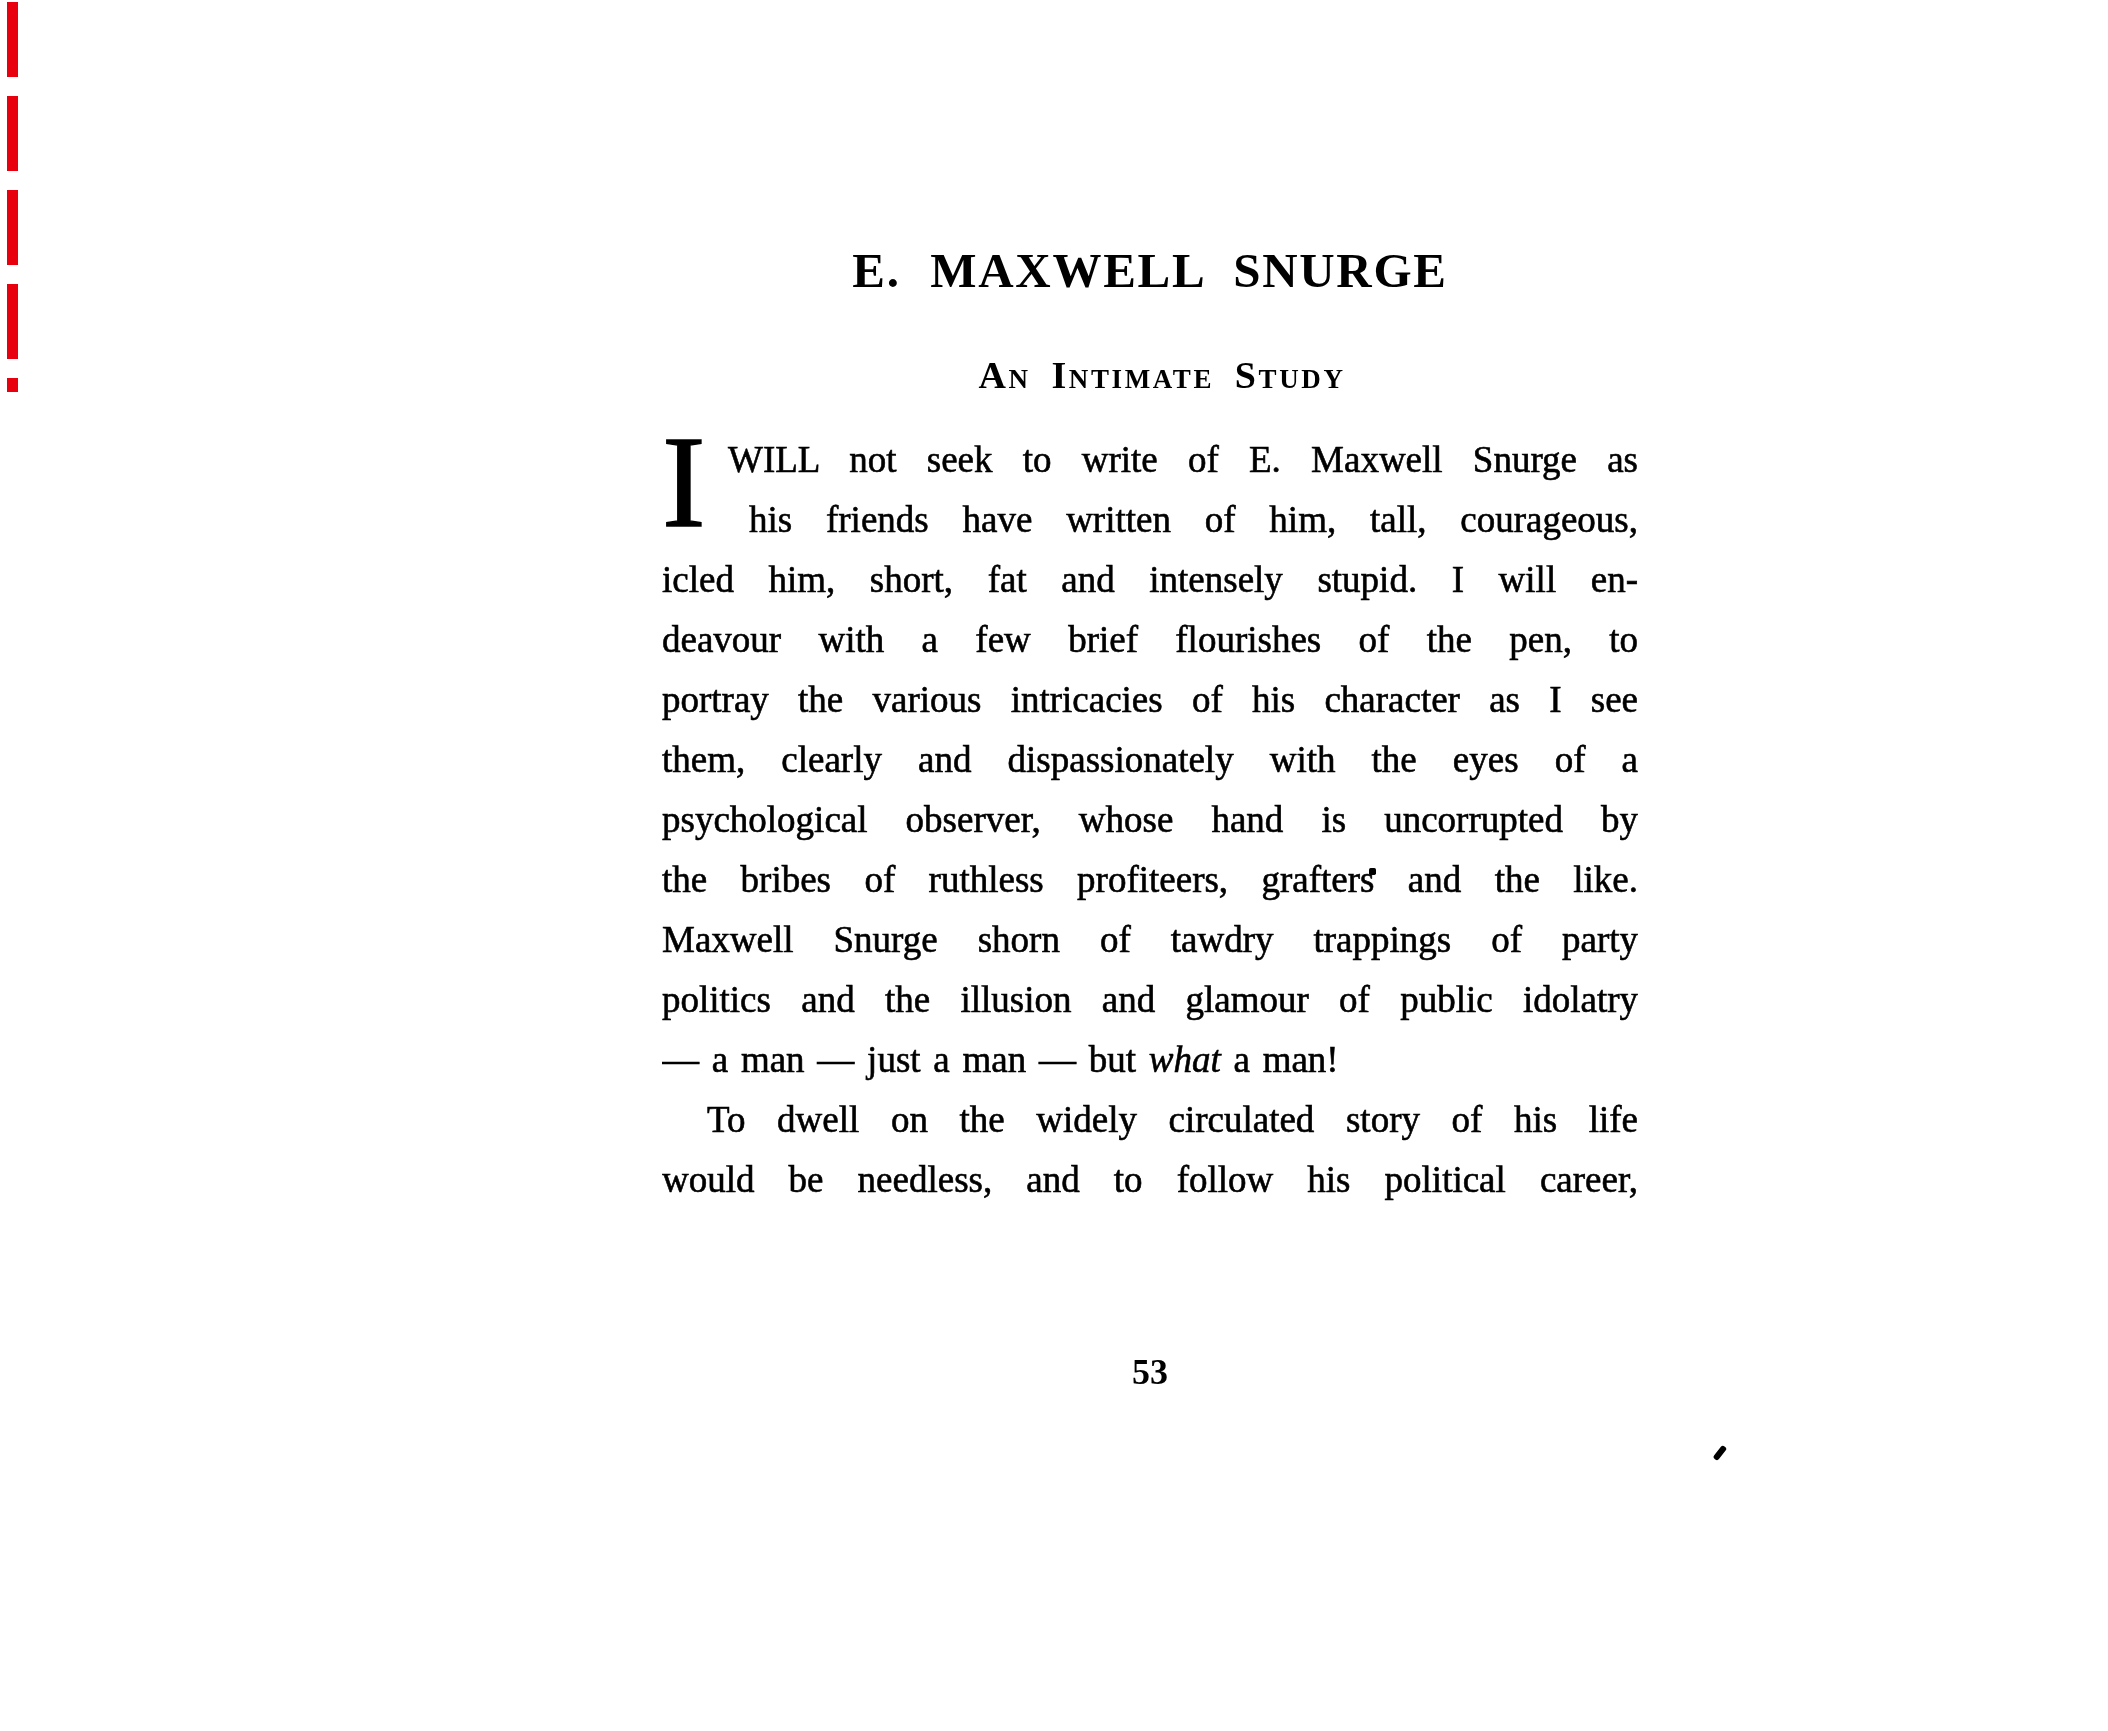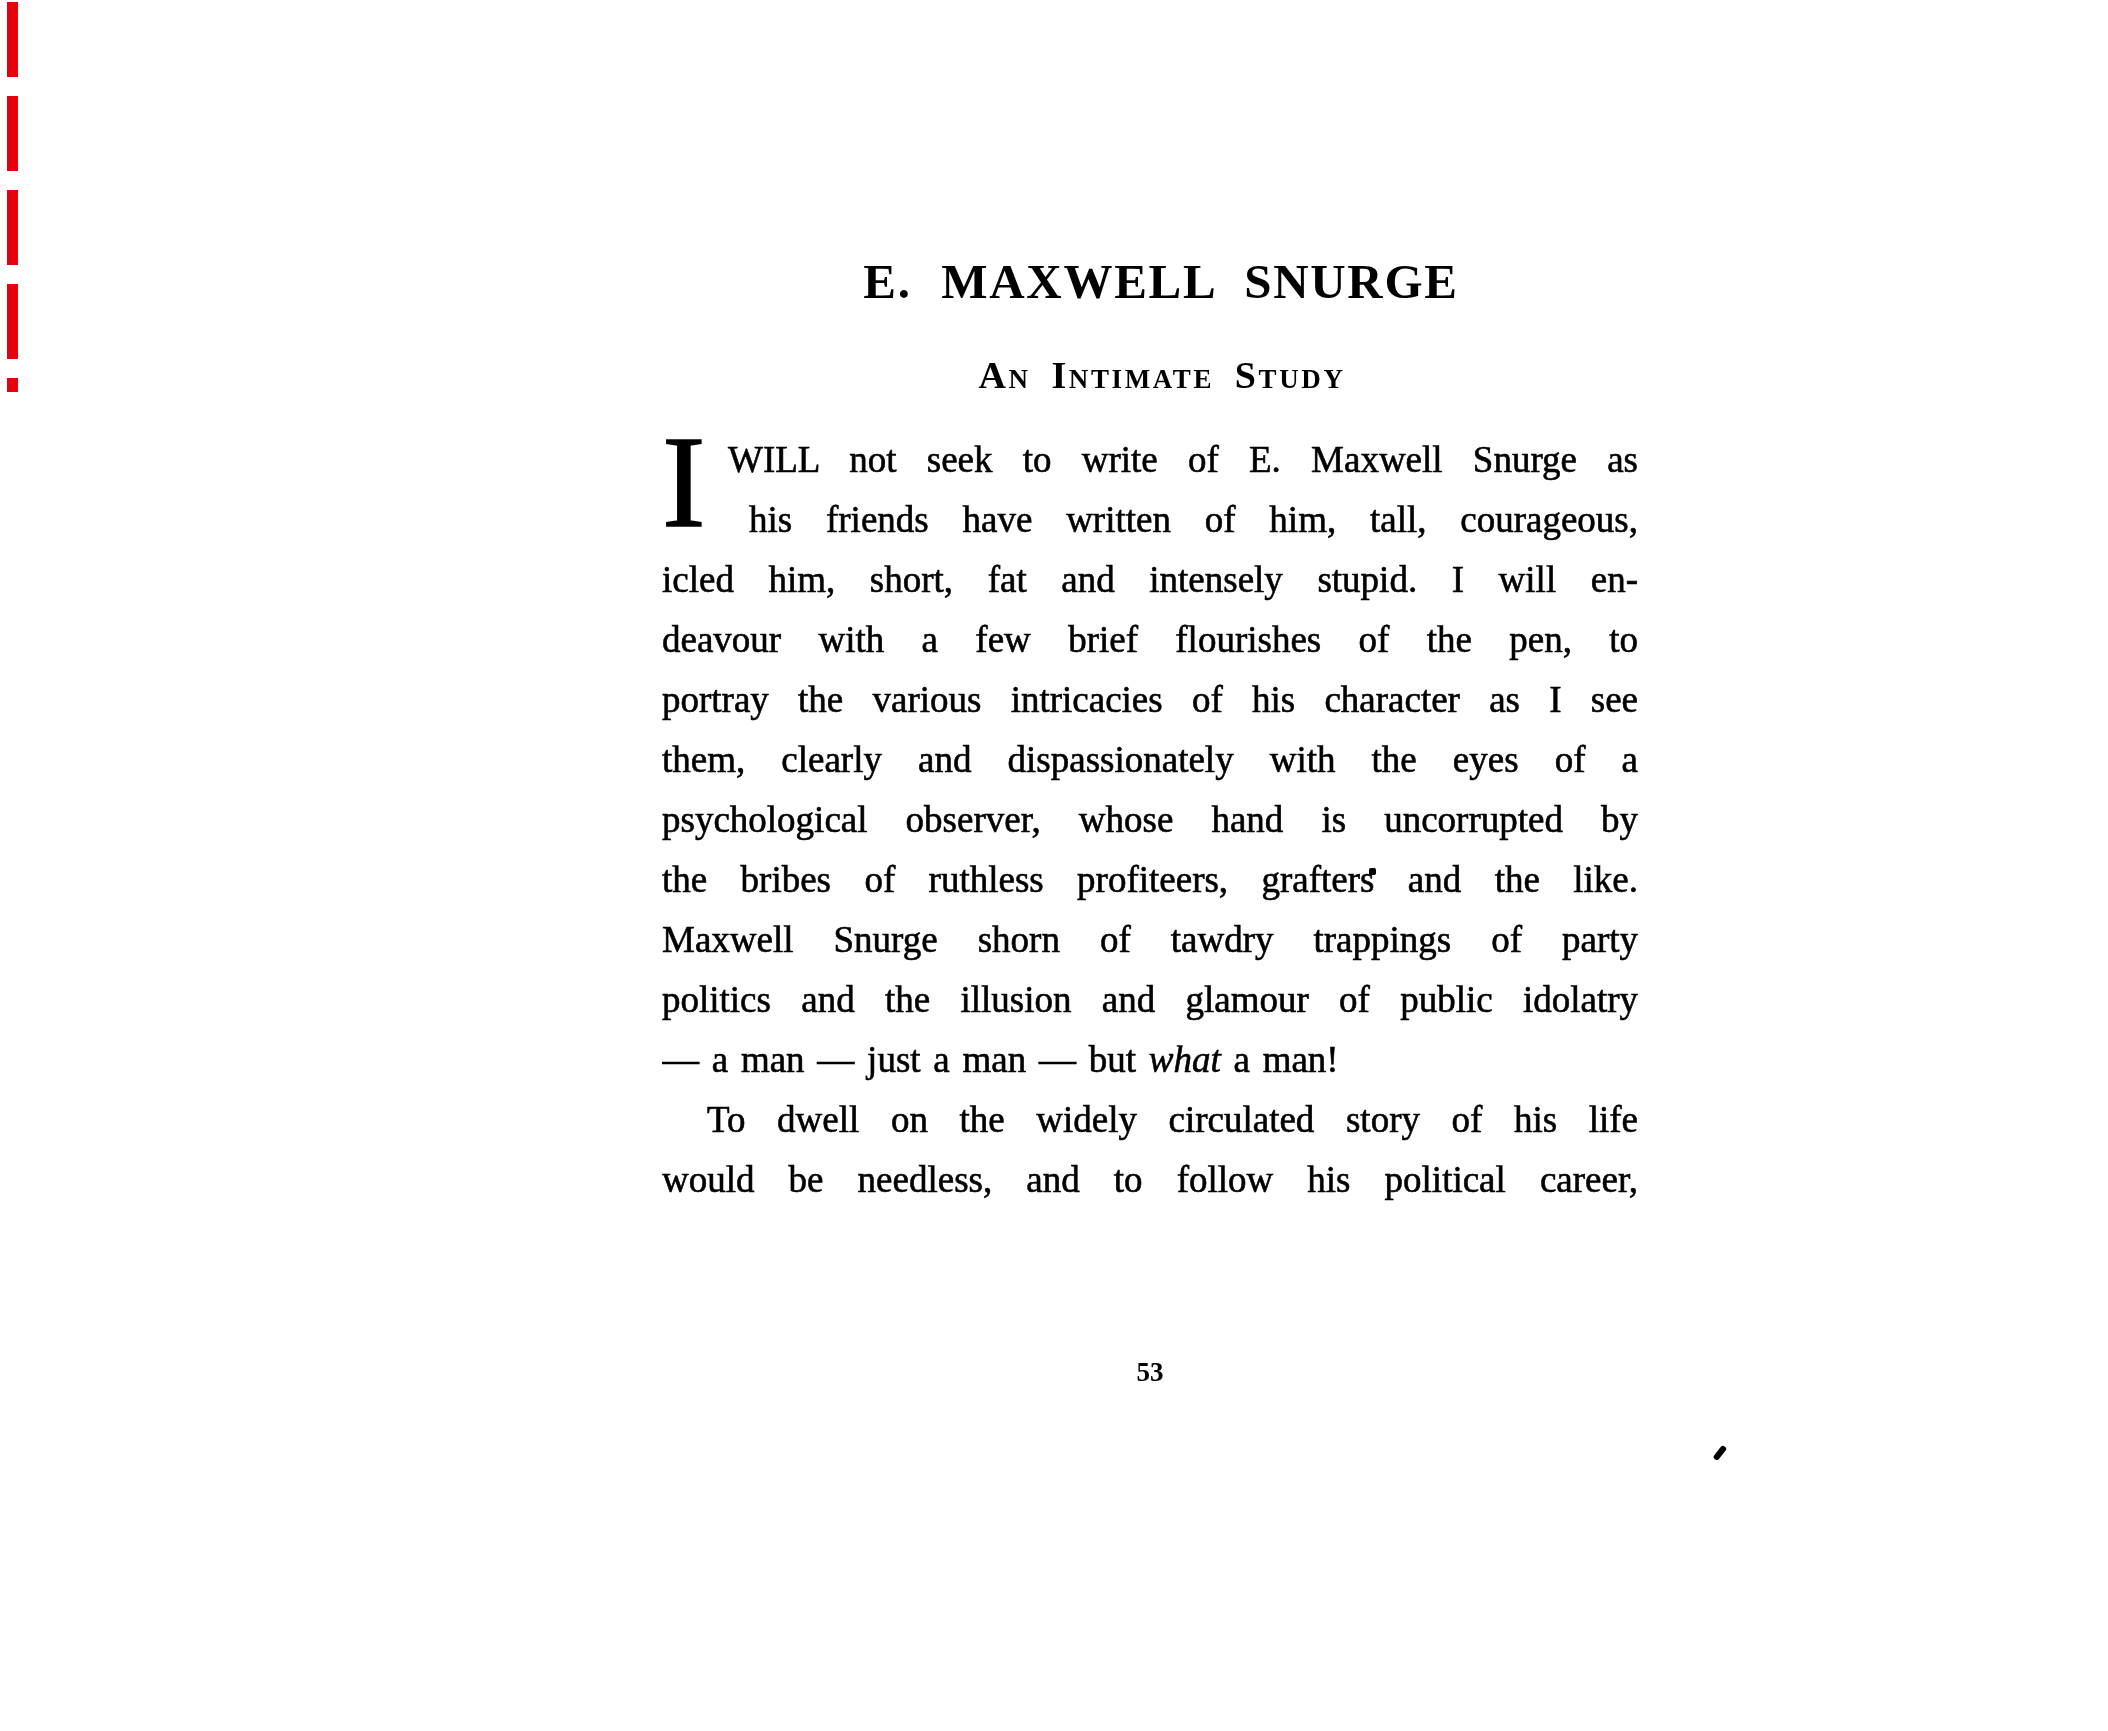--- a/index.html
+++ b/index.html
@@ -22,21 +22,21 @@
       to bottom,
       var(--red-mark, #e8000f) 0px,
       var(--red-mark, #e8000f) 75px,
       transparent 75px,
       transparent 94px);
   }
 
   .title {
     position: absolute;
     left: 662px; top: 245px; width: 976px;
-    margin: 11px;
+    margin: 0;
     text-align: center;
     font-size: 49px; line-height: 52px;
     font-weight: bold;
     letter-spacing: 1.7px;
     word-spacing: 15.7px;
     white-space: nowrap;
   }
   .subtitle {
     position: absolute;
     left: 662px; top: 342px; width: 976px;
@@ -74,21 +74,21 @@
     left: 0; top: -14px;
     font-size: 131px;
     line-height: 131px;
     -webkit-text-stroke: 1.3px #000;
   }
 
   .page-number {
     position: absolute;
     left: 662px; top: 1357px; width: 976px;
     text-align: center;
-    font-size: 27px; line-height: 30px;
+    font-size: 36px; line-height: 30px;
     font-weight: bold;
   }
 
   .speck { position: absolute; background: #000; }
   .speck-1 { left: 1369px; top: 868px; width: 7px; height: 7px; border-radius: 1.7px; }
   .speck-2 {
     left: 1717px; top: 1445px;
     width: 6.1px; height: 15.7px;
     border-radius: 2.6px;
     transform: rotate(38deg);

